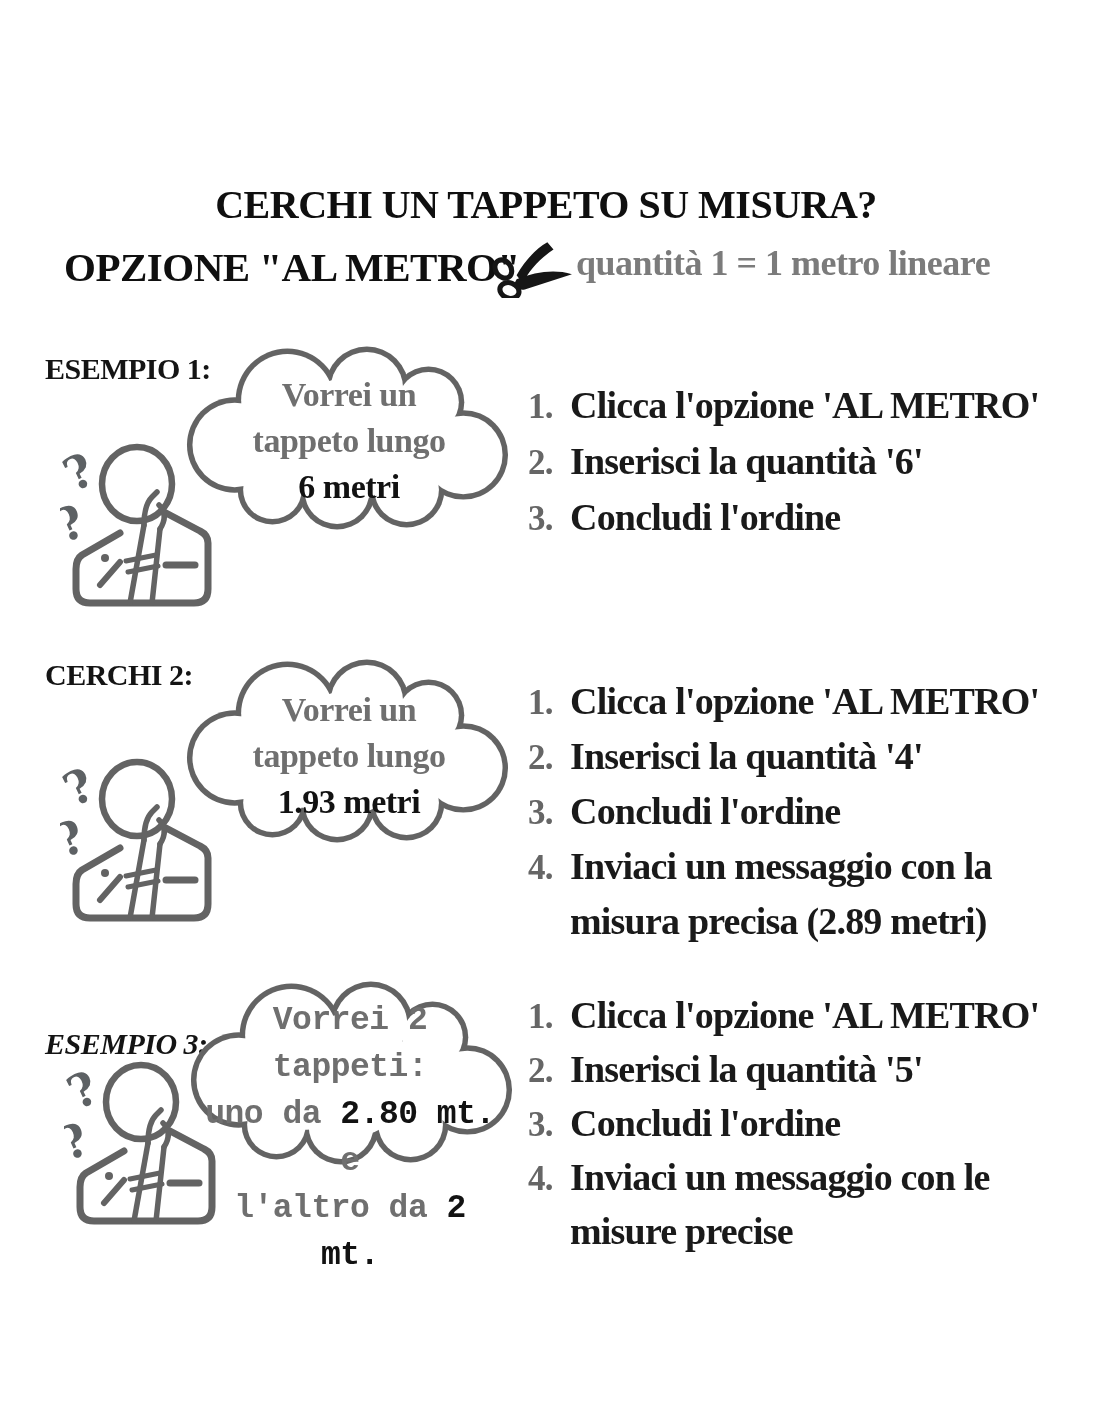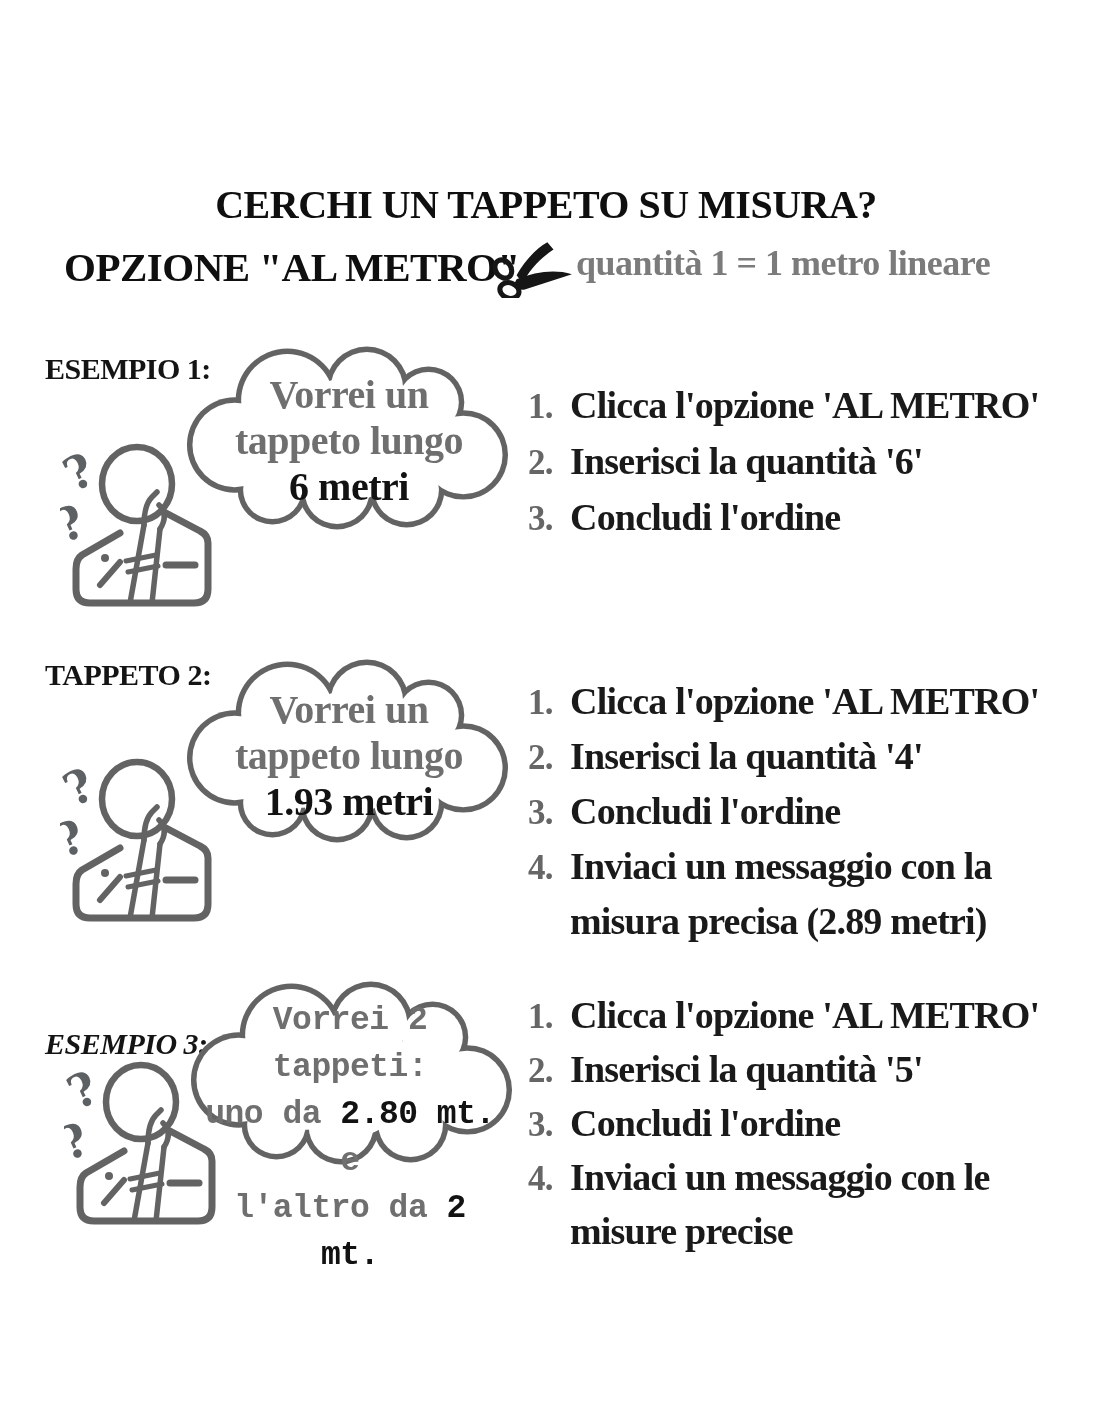--- a/index.html
+++ b/index.html
@@ -18,21 +18,21 @@
   .scissors{left:492px;top:240px;}
 
   .ex-label{left:45px;font-size:30px;color:#141414;letter-spacing:-0.5px;}
   .lbl1{top:336px;margin-top:16px;}  .lbl2{top:658px;}  .lbl3{top:1027px;font-style:italic;}
 
   .cloud{width:328px;height:196px;}
   .cloud1{left:183px;top:340px;}
   .cloud2{left:183px;top:653px;}
   .cloud3{left:187px;top:975px;}
 
-  .thought{width:306px;text-align:center;font-size:40px;line-height:46px;letter-spacing:-0.5px;}
+  .thought{width:306px;text-align:center;font-size:34px;line-height:46px;letter-spacing:-0.5px;}
   .th1{left:196px;top:372px;}
   .th2{left:196px;top:687px;}
   .th3{left:197px;top:997px;line-height:47px;font-size:33px;font-family:Liberation Mono, monospace;}
   .thought .gray{color:#6f6f6f;}
   .thought .black{color:#121212;}
 
   .person{width:165px;height:168px;}
   .p1{left:60px;top:443px;}
   .p2{left:60px;top:758px;}
   .p3{left:64px;top:1061px;}
@@ -146,21 +146,21 @@
           <span class="txt">Inserisci la quantità '6'</span>
         </div>
         <div class="step">
           <span class="num">3.</span>
           <span class="txt">Concludi l'ordine</span>
         </div>
       </div>
   </section>
 
   <section>
-    <div class="abs ex-label lbl2">TAPPETO 2:</div>
+    <div class="abs ex-label lbl2">CERCHI 2:</div>
     <svg class="abs cloud cloud2" viewBox="0 0 330 196">
       <use href="#cloud-shape"></use>
     </svg>
     <div class="abs thought th2">
         <div><span class="gray">Vorrei un</span></div>
         <div><span class="gray">tappeto lungo</span></div>
         <div><span class="black">1.93 metri</span></div>
       </div>
     <svg class="abs person p2" viewBox="0 0 165 168">
       <use href="#person-shape"></use>

